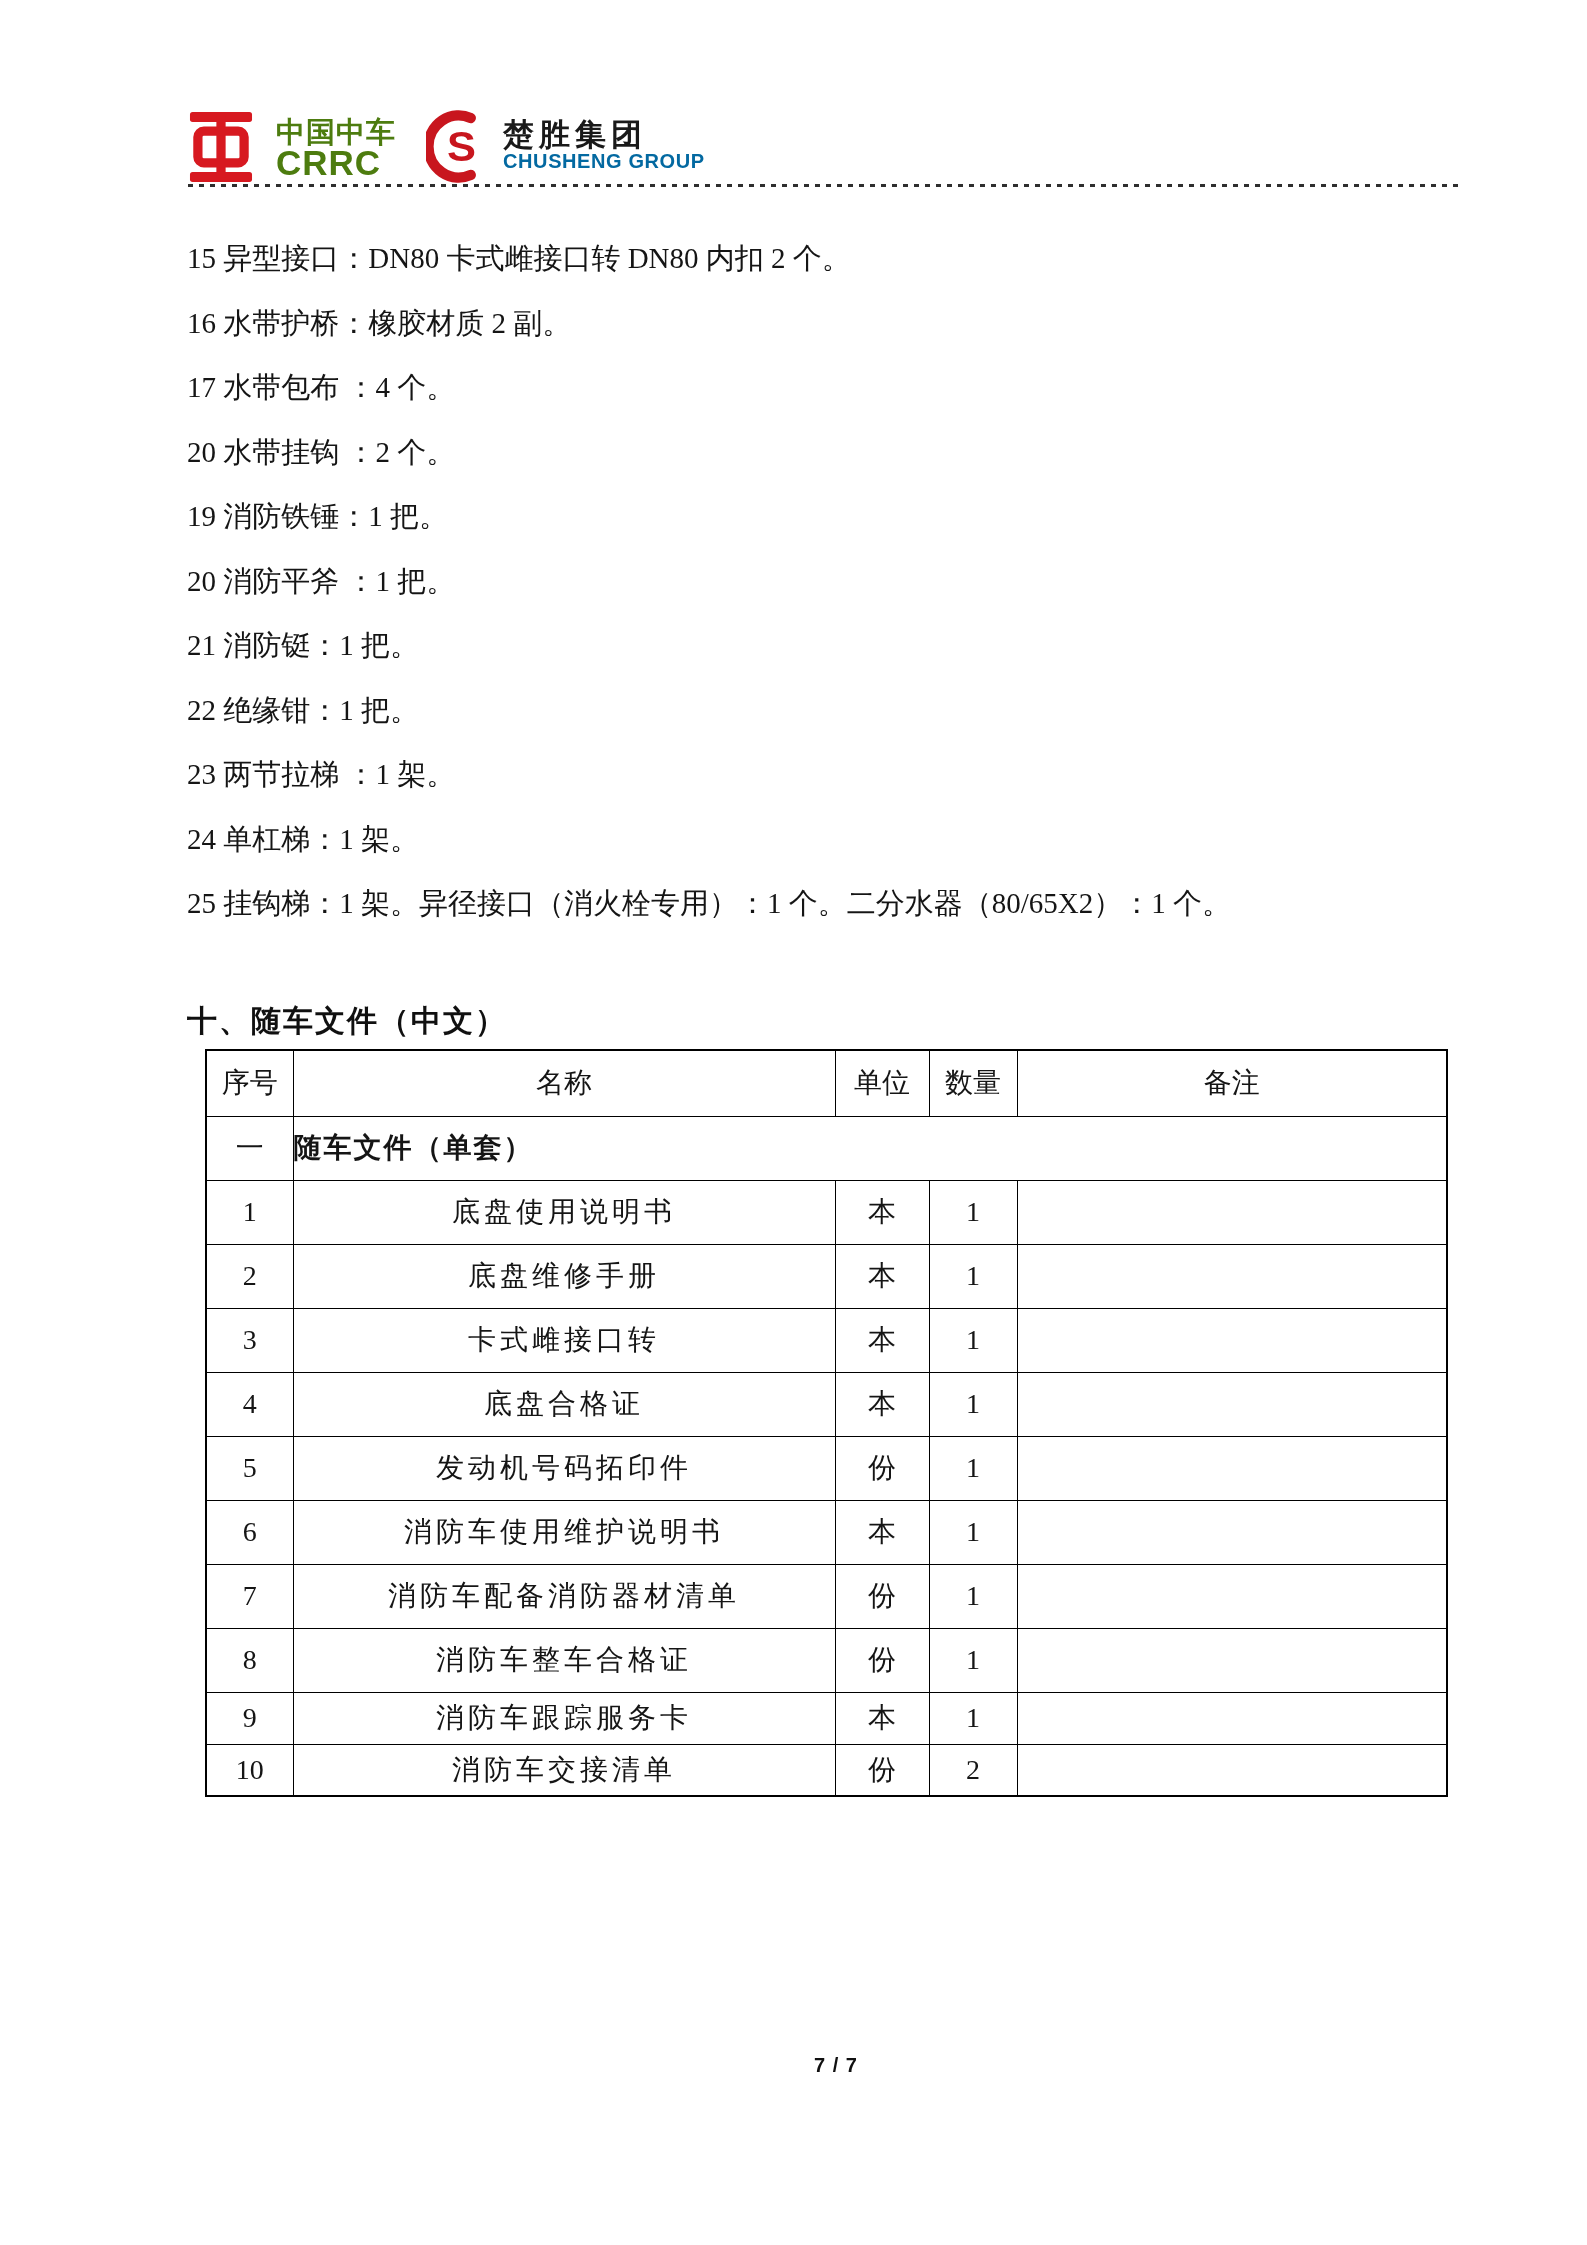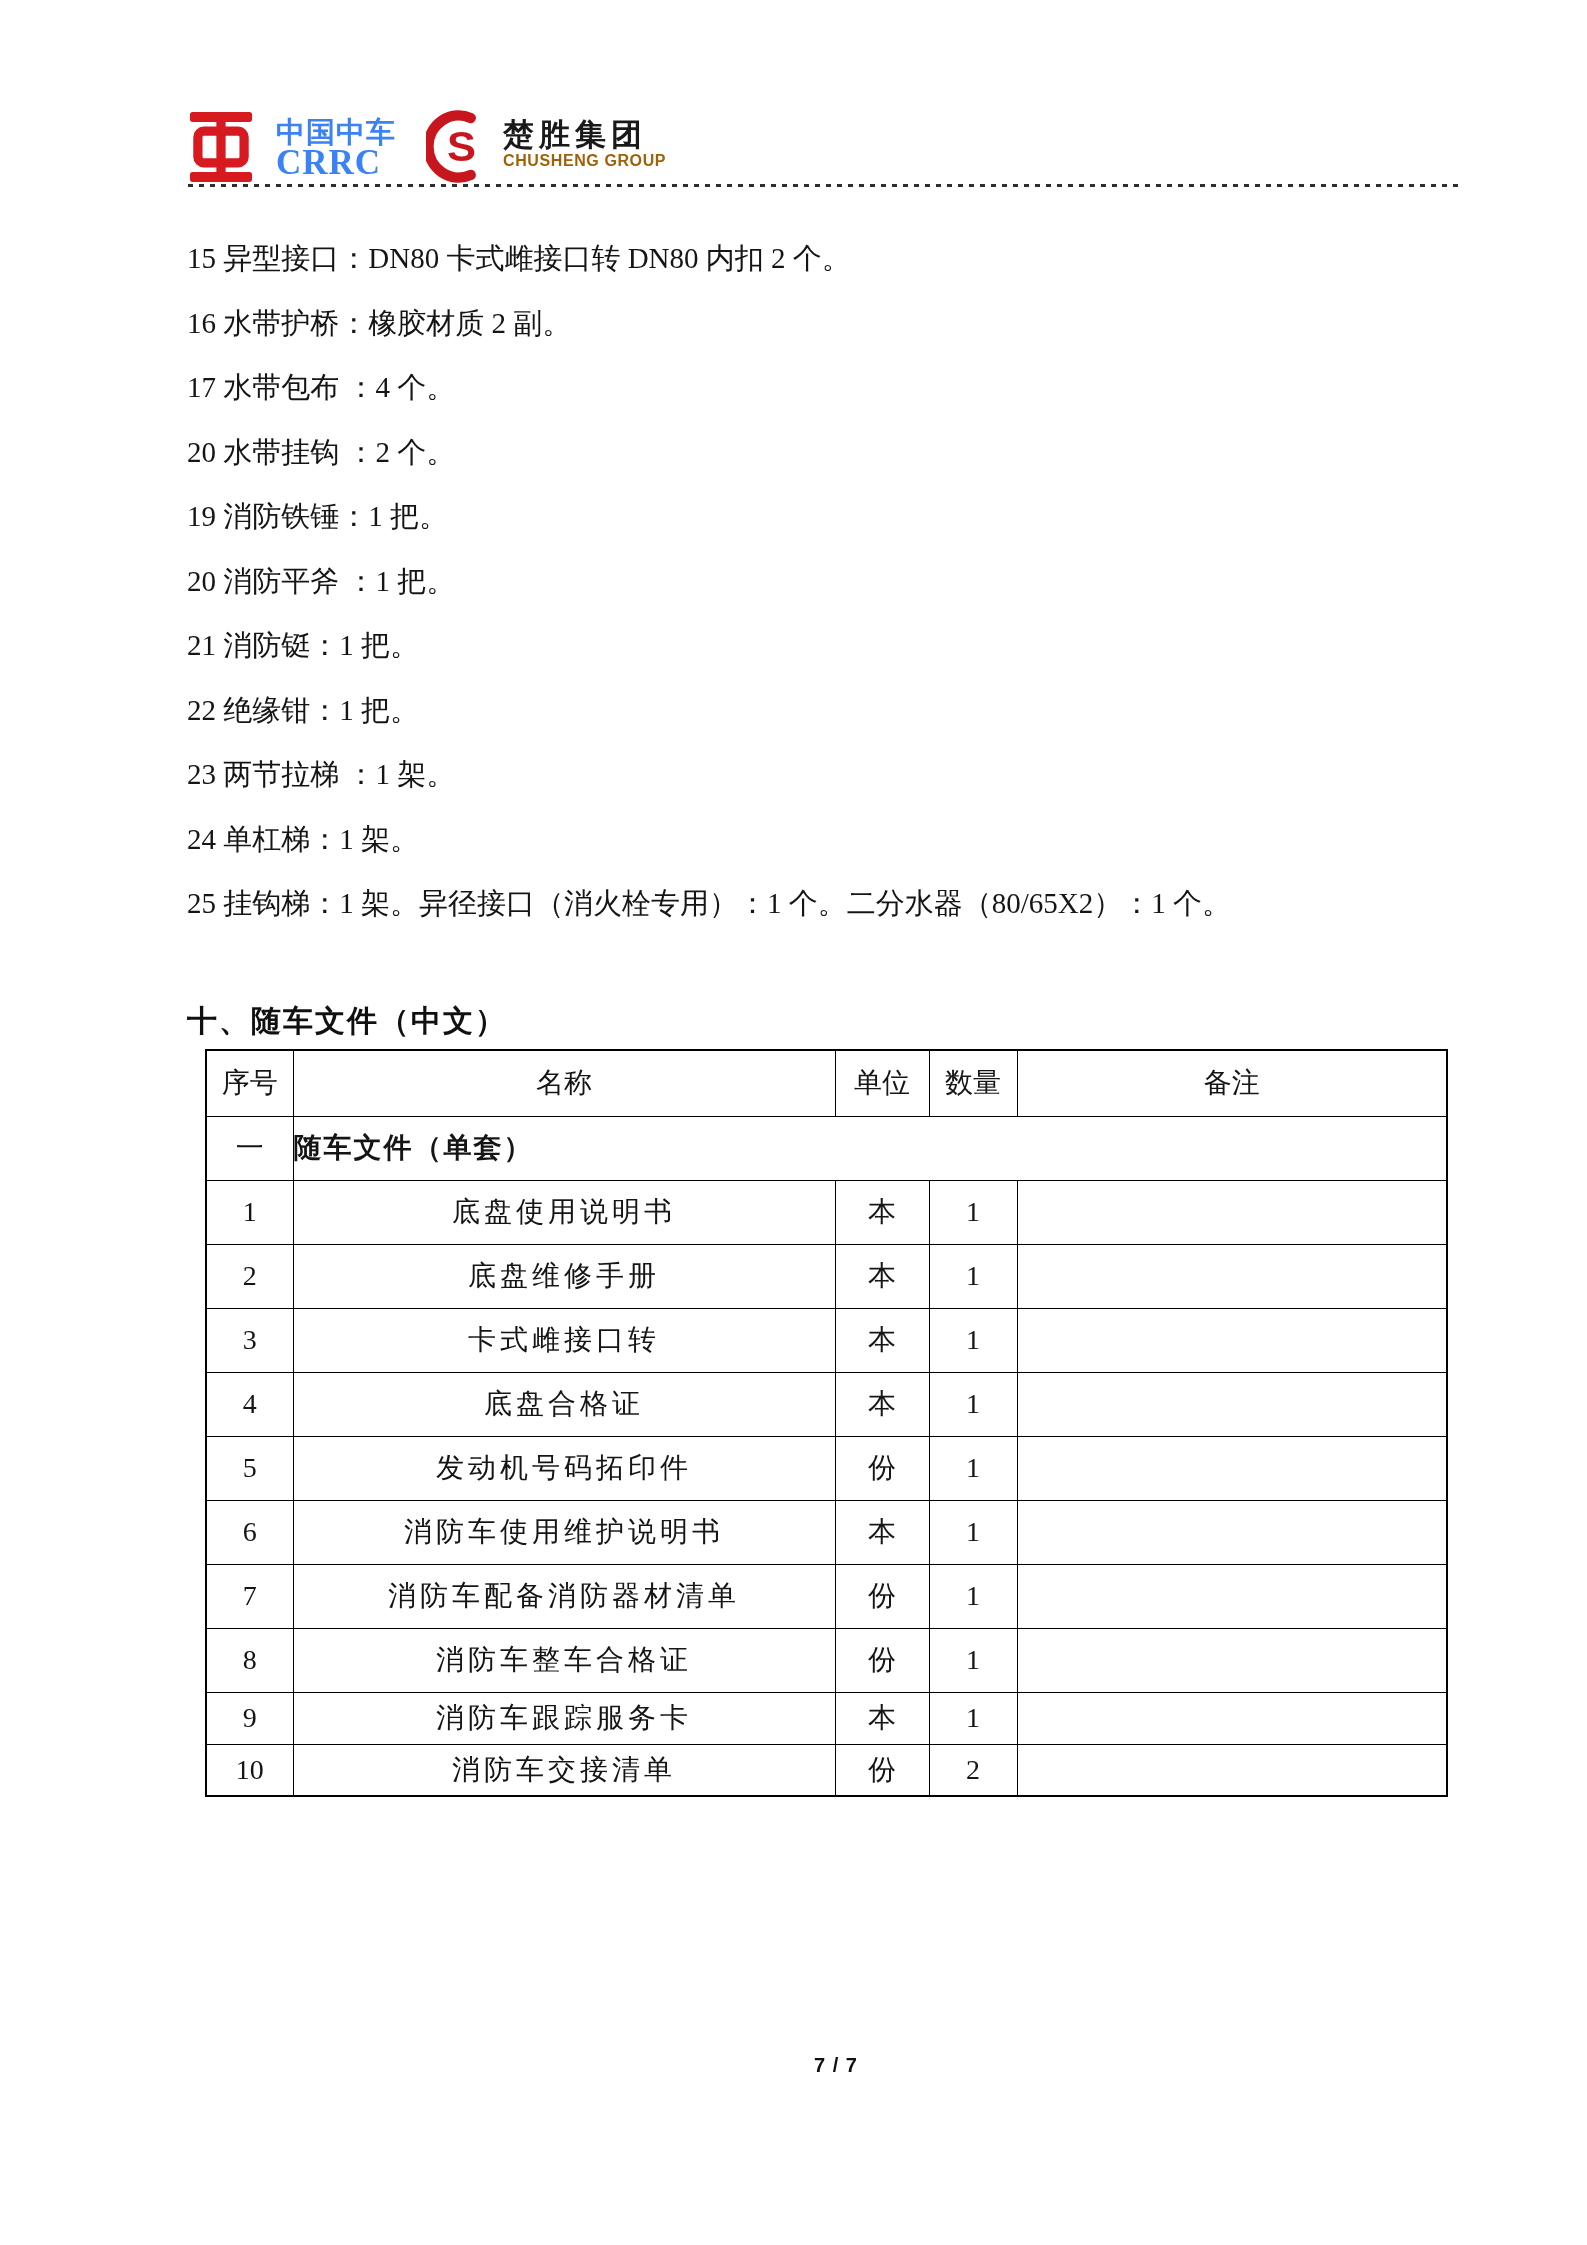--- a/index.html
+++ b/index.html
@@ -4,27 +4,27 @@
 <style>
   html,body{margin:0;padding:0;background:#ffffff;}
   body{
     width:1587px;height:2245px;position:relative;overflow:hidden;
     font-family:"Liberation Serif","DejaVu Serif",serif;color:#111;
   }
   .page{position:absolute;inset:0;background:#fff;}
 
   
   .crrc-mark{position:absolute;left:188px;top:112px;width:66px;height:70px;}
-  .crrc-text{position:absolute;left:276px;top:117px;font-family:Liberation Serif, serif;color:#3b82f6;}
+  .crrc-text{position:absolute;left:276px;top:117px;font-family:Liberation Sans, sans-serif;color:#4d7c0f;}
   .crrc-cn{font-size:29px;font-weight:bold;letter-spacing:1px;line-height:30px;}
   .crrc-en{font-size:35px;font-weight:bold;letter-spacing:1px;line-height:32px;}
   .cs-mark{position:absolute;left:426px;top:110px;width:62px;height:73px;}
   .cs-text{position:absolute;left:503px;top:118px;font-family:"Liberation Sans","DejaVu Sans",sans-serif;color:#191919;}
   .cs-cn{font-size:31px;font-weight:bold;letter-spacing:5px;line-height:33px;}
-  .cs-en{font-size:16px;font-weight:bold;letter-spacing:0.6px;line-height:20px;color:#a16207;}
+  .cs-en{font-size:20px;font-weight:bold;letter-spacing:0.6px;line-height:20px;color:#0369a1;}
   .dotted-rule{
     position:absolute;left:188px;top:184px;width:1270px;height:3px;
     background:repeating-linear-gradient(90deg,#2e2e2e 0 5px,transparent 5px 11px);
   }
 
   
   #equip-list .list-item{
     position:absolute;left:187px;width:1270px;
     font-size:29px;line-height:34px;white-space:nowrap;color:#151515;
   }

